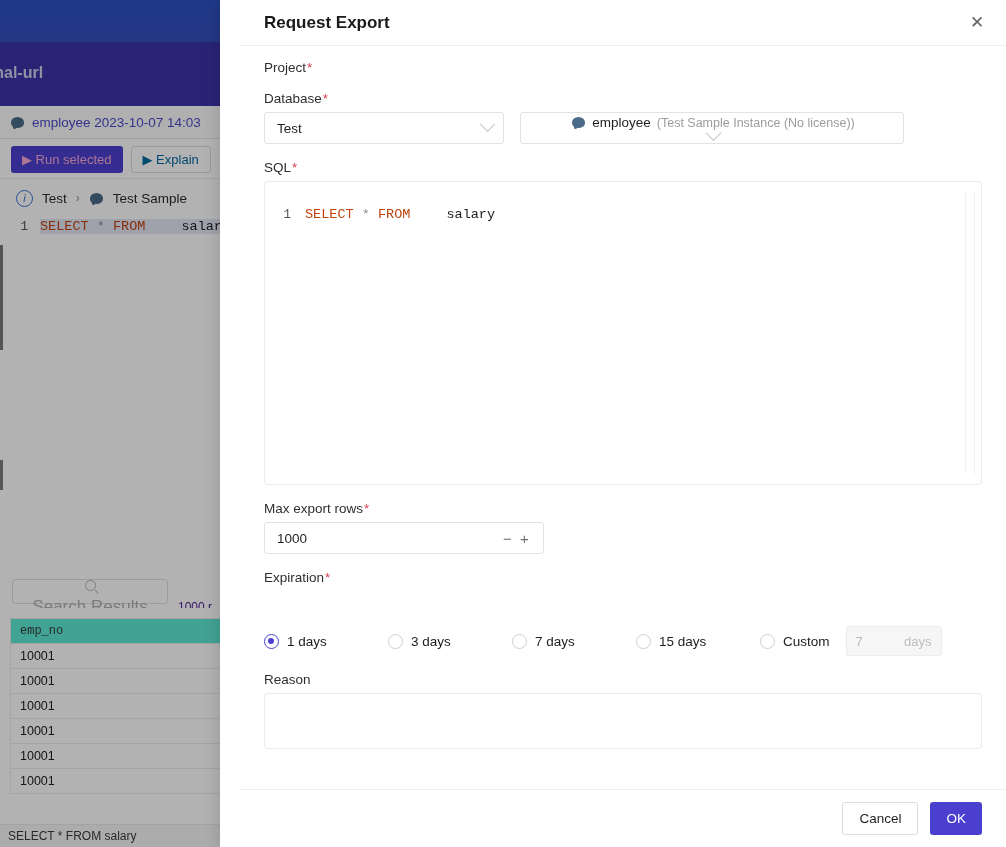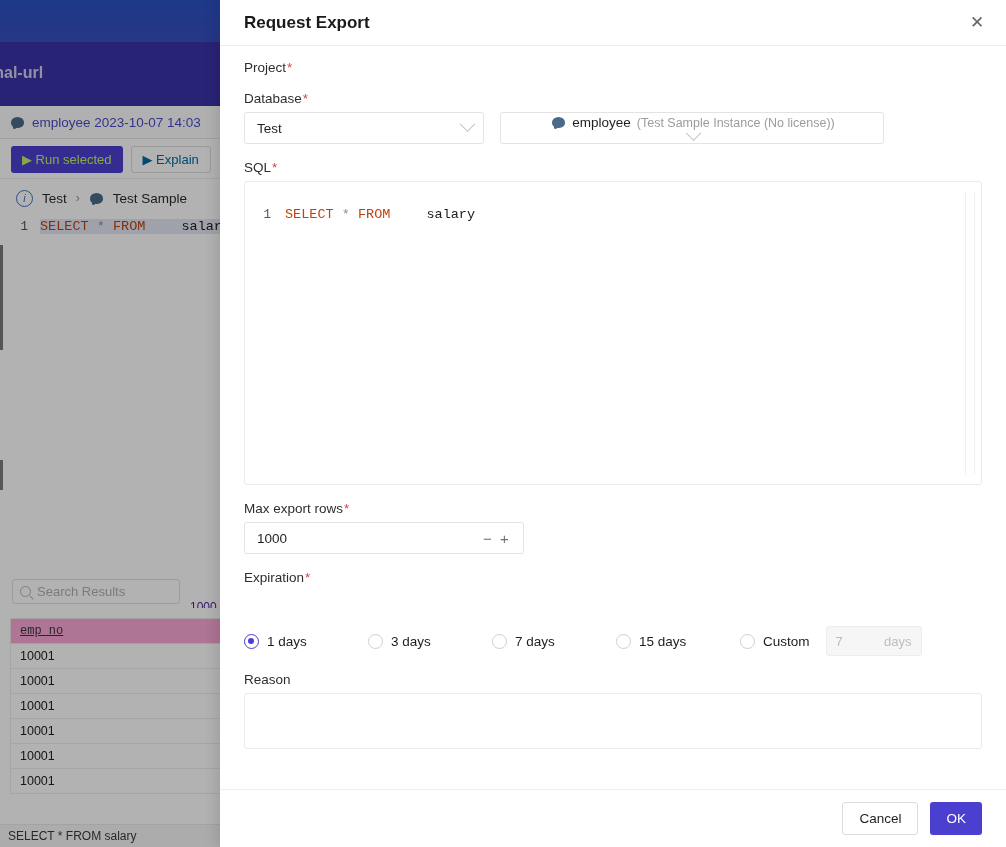--- a/index.html
+++ b/index.html
@@ -74,21 +74,21 @@
   .toolbar {
     position: absolute; left: 0; top: 140px;
     width: 760px; height: 39px;
     background: #ffffff;
     border-bottom: 1px solid #ededed;
     display: flex; align-items: center; gap: 8px;
     padding-left: 11px;
     overflow: hidden;
   }
   .btn-run {
-    background: #4b3fcf; color: #bef264;
+    background: #4b3fcf; color: #f9a8d4;
     border: none; border-radius: 3px;
     height: 27px; padding: 0 11px;
     font-size: 13px; font-family: inherit;
     display: flex; align-items: center; gap: 4px;
     white-space: nowrap;
   }
   .btn-plain {
     background: #fff; color: #0369a1;
     border: 1px solid #dcdcdc; border-radius: 3px;
     height: 27px; padding: 0 11px;
@@ -138,54 +138,53 @@
   }
   .results-toolbar {
     position: absolute; left: 0; top: 574px;
     width: 760px; height: 34px;
     background: #fff;
     display: flex; align-items: center; gap: 10px;
     padding-left: 12px;
     overflow: hidden;
   }
   .search-box {
-    width: 168px; height: 25px;
+    width: 156px; height: 25px;
     border: 1px solid #e0e0e0; border-radius: 3px;
     display: flex; align-items: center; gap: 6px;
     padding: 0 7px;
-    font-size: 13px; color: #b0b0b0;
+    font-size: 17px; color: #b0b0b0; flex-direction: column;
   }
   .magnifier {
     width: 11px; height: 11px; border: 1.4px solid #b5b5b5;
     border-radius: 50%; position: relative; flex: 0 0 auto;
   }
   .magnifier::after {
     content: ""; position: absolute; right: -4px; bottom: -3px;
     width: 5px; height: 1.4px; background: #b5b5b5;
     transform: rotate(45deg);
   }
   .rowcount { font-size: 12px; color: #4c1d95; white-space: nowrap; margin-top: 31px; }
   .result-table {
     position: absolute; left: 10px; top: 618px;
     width: 750px;
     border-collapse: collapse;
     font-size: 12.5px;
   }
   .result-table th {
-    background: #f9a8d4;
+    background: #5eead4;
     border: 1px solid #e8e8e8;
     font-weight: normal;
     color: #3a3a3a;
     text-align: left;
     padding: 5px 9px;
     height: 25px;
     font-family: "Liberation Mono", monospace;
     font-size: 12px;
     white-space: nowrap;
-    text-decoration: underline;
   }
   .result-table td {
     border: 1px solid #ededed;
     padding: 5px 9px;
     height: 24px;
     color: #222;
     white-space: nowrap;
     font-size: 12.5px;
   }
   .status-bar {
@@ -210,20 +209,21 @@
     background: rgba(0,0,0,0.30);
   }
 
   
   #dialog {
     position: absolute; left: 220px; top: 0;
     width: 786px; height: 847px;
     background: #ffffff;
     display: flex; flex-direction: column;
     box-shadow: -3px 0 14px rgba(0,0,0,0.12);
+    padding-left: 20px;
   }
   .dlg-header {
     height: 46px; flex: 0 0 auto;
     border-bottom: 1px solid #eeeeee;
     display: flex; align-items: center;
     padding: 0 18px 0 24px;
   }
   .dlg-title {
     font-size: 17px; font-weight: bold; color: #1a1a1a;
     flex: 1 1 auto;

